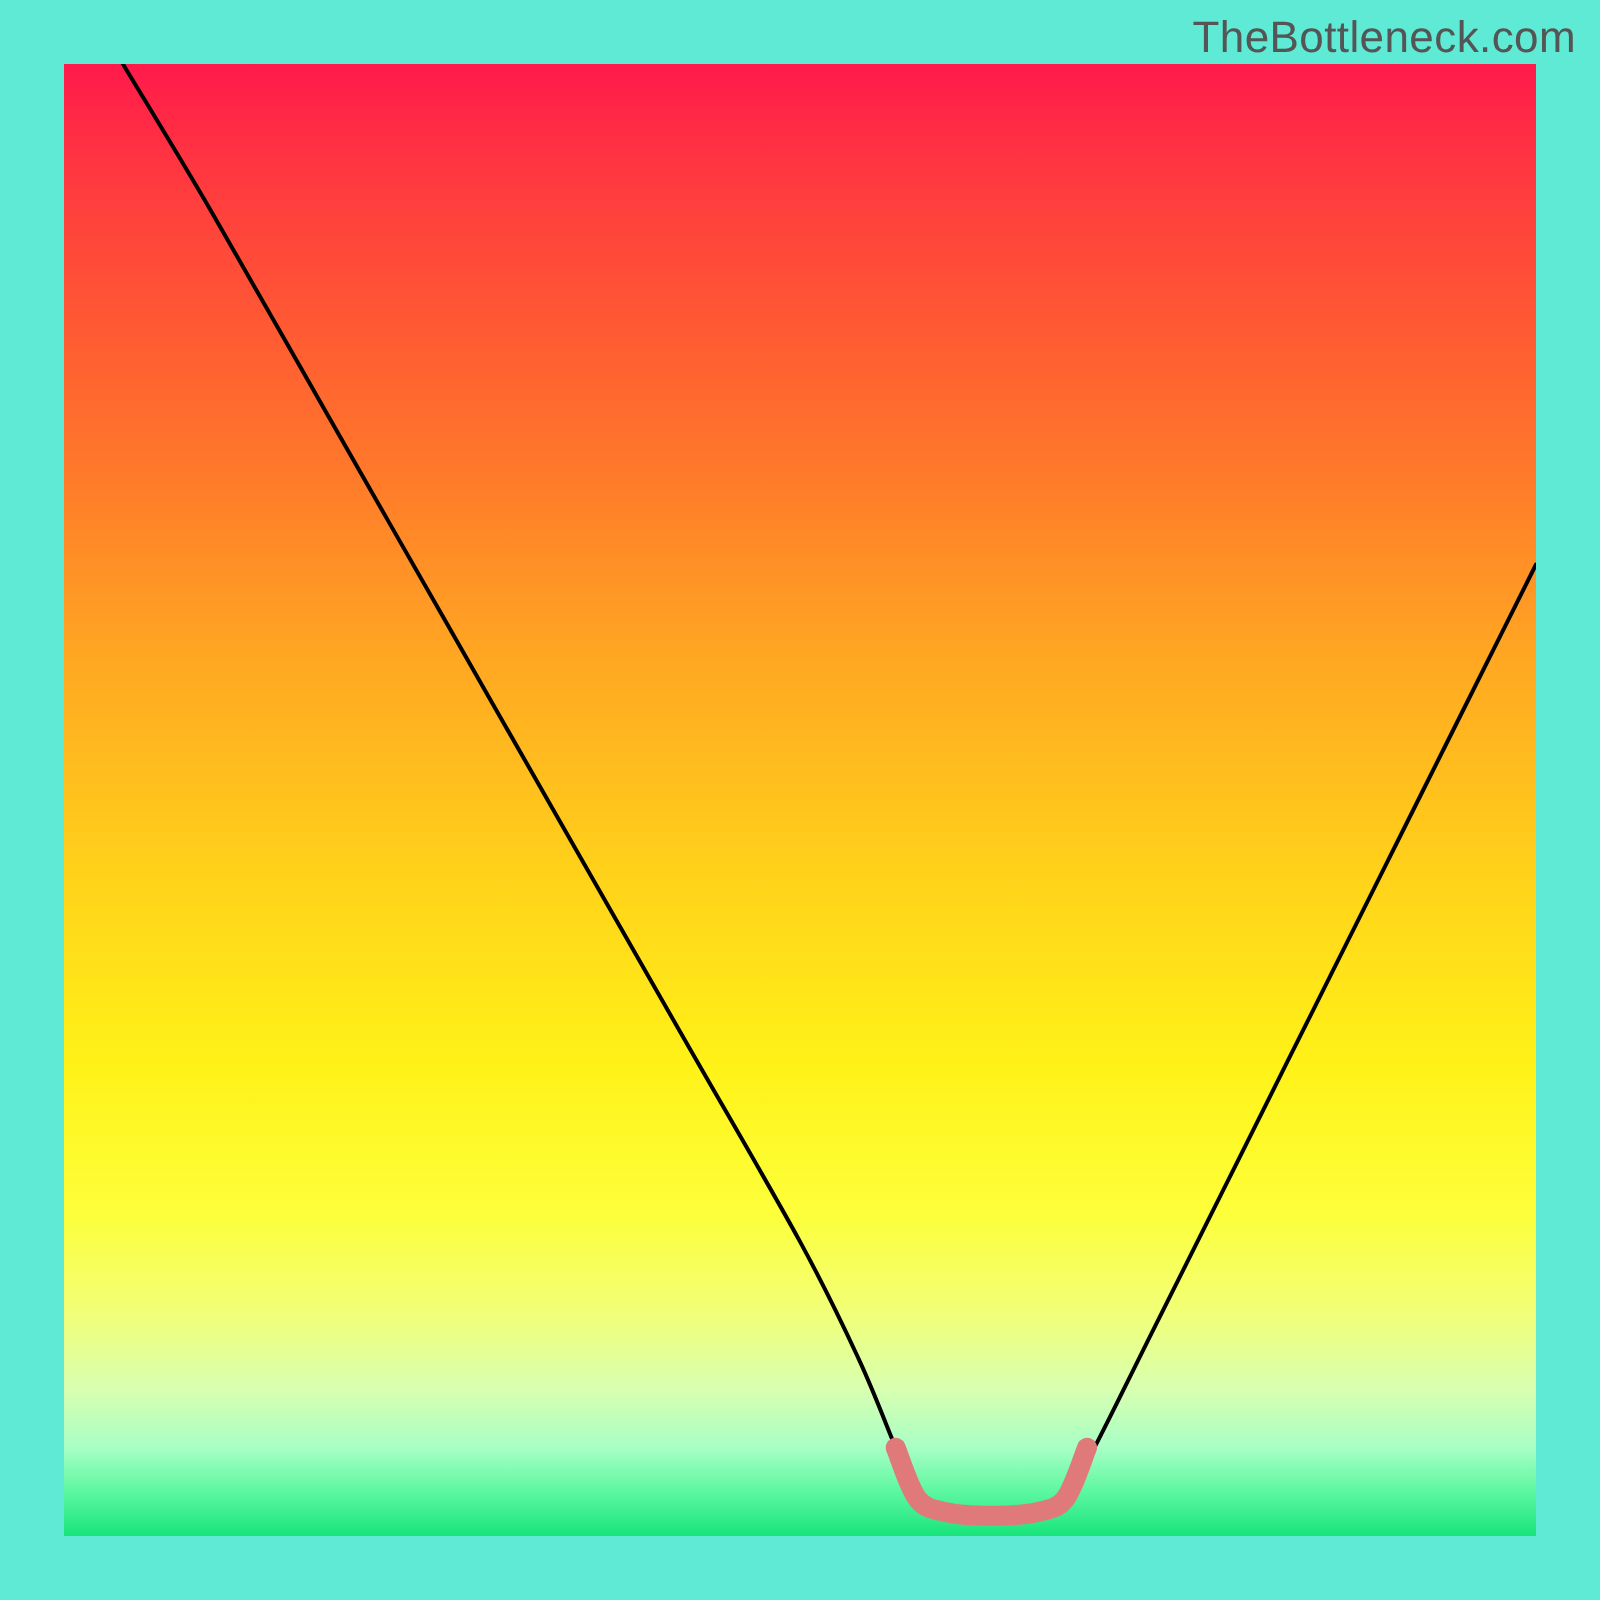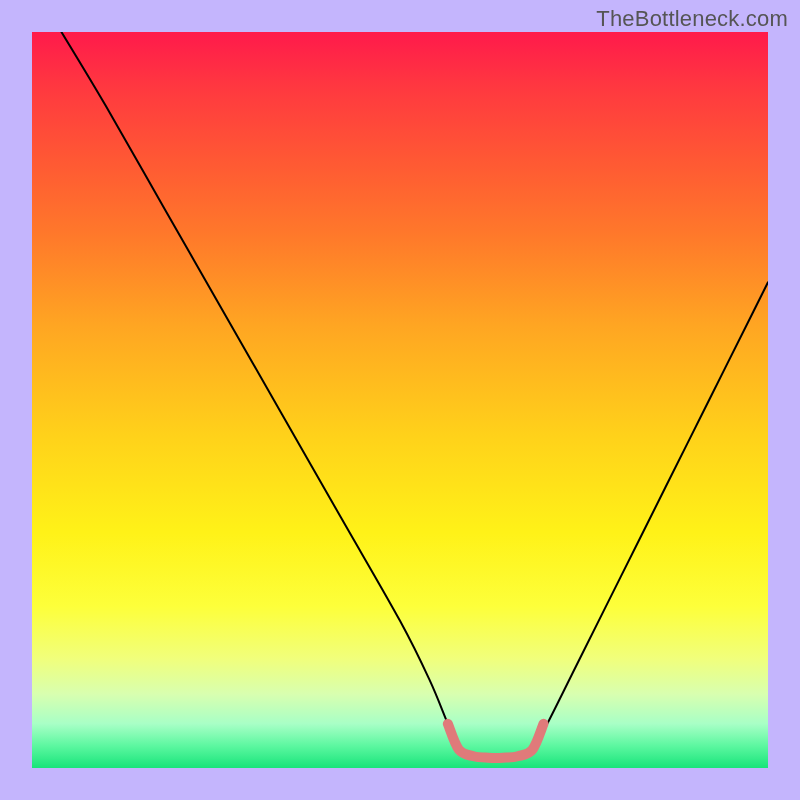--- a/index.html
+++ b/index.html
@@ -8,21 +8,21 @@
     width: 800px;
     height: 800px;
     overflow: hidden;
     background: #000;
     font-family: Arial, Helvetica, sans-serif;
   }
   .frame {
     position: relative;
     width: 800px;
     height: 800px;
-    background: #c4b5fd;
+    background: #5eead4;
   }
   .plot-area {
     position: absolute;
     left: 32px;
     top: 32px;
     width: 736px;
     height: 736px;
     overflow: hidden;
   }
   .gradient-bg {

